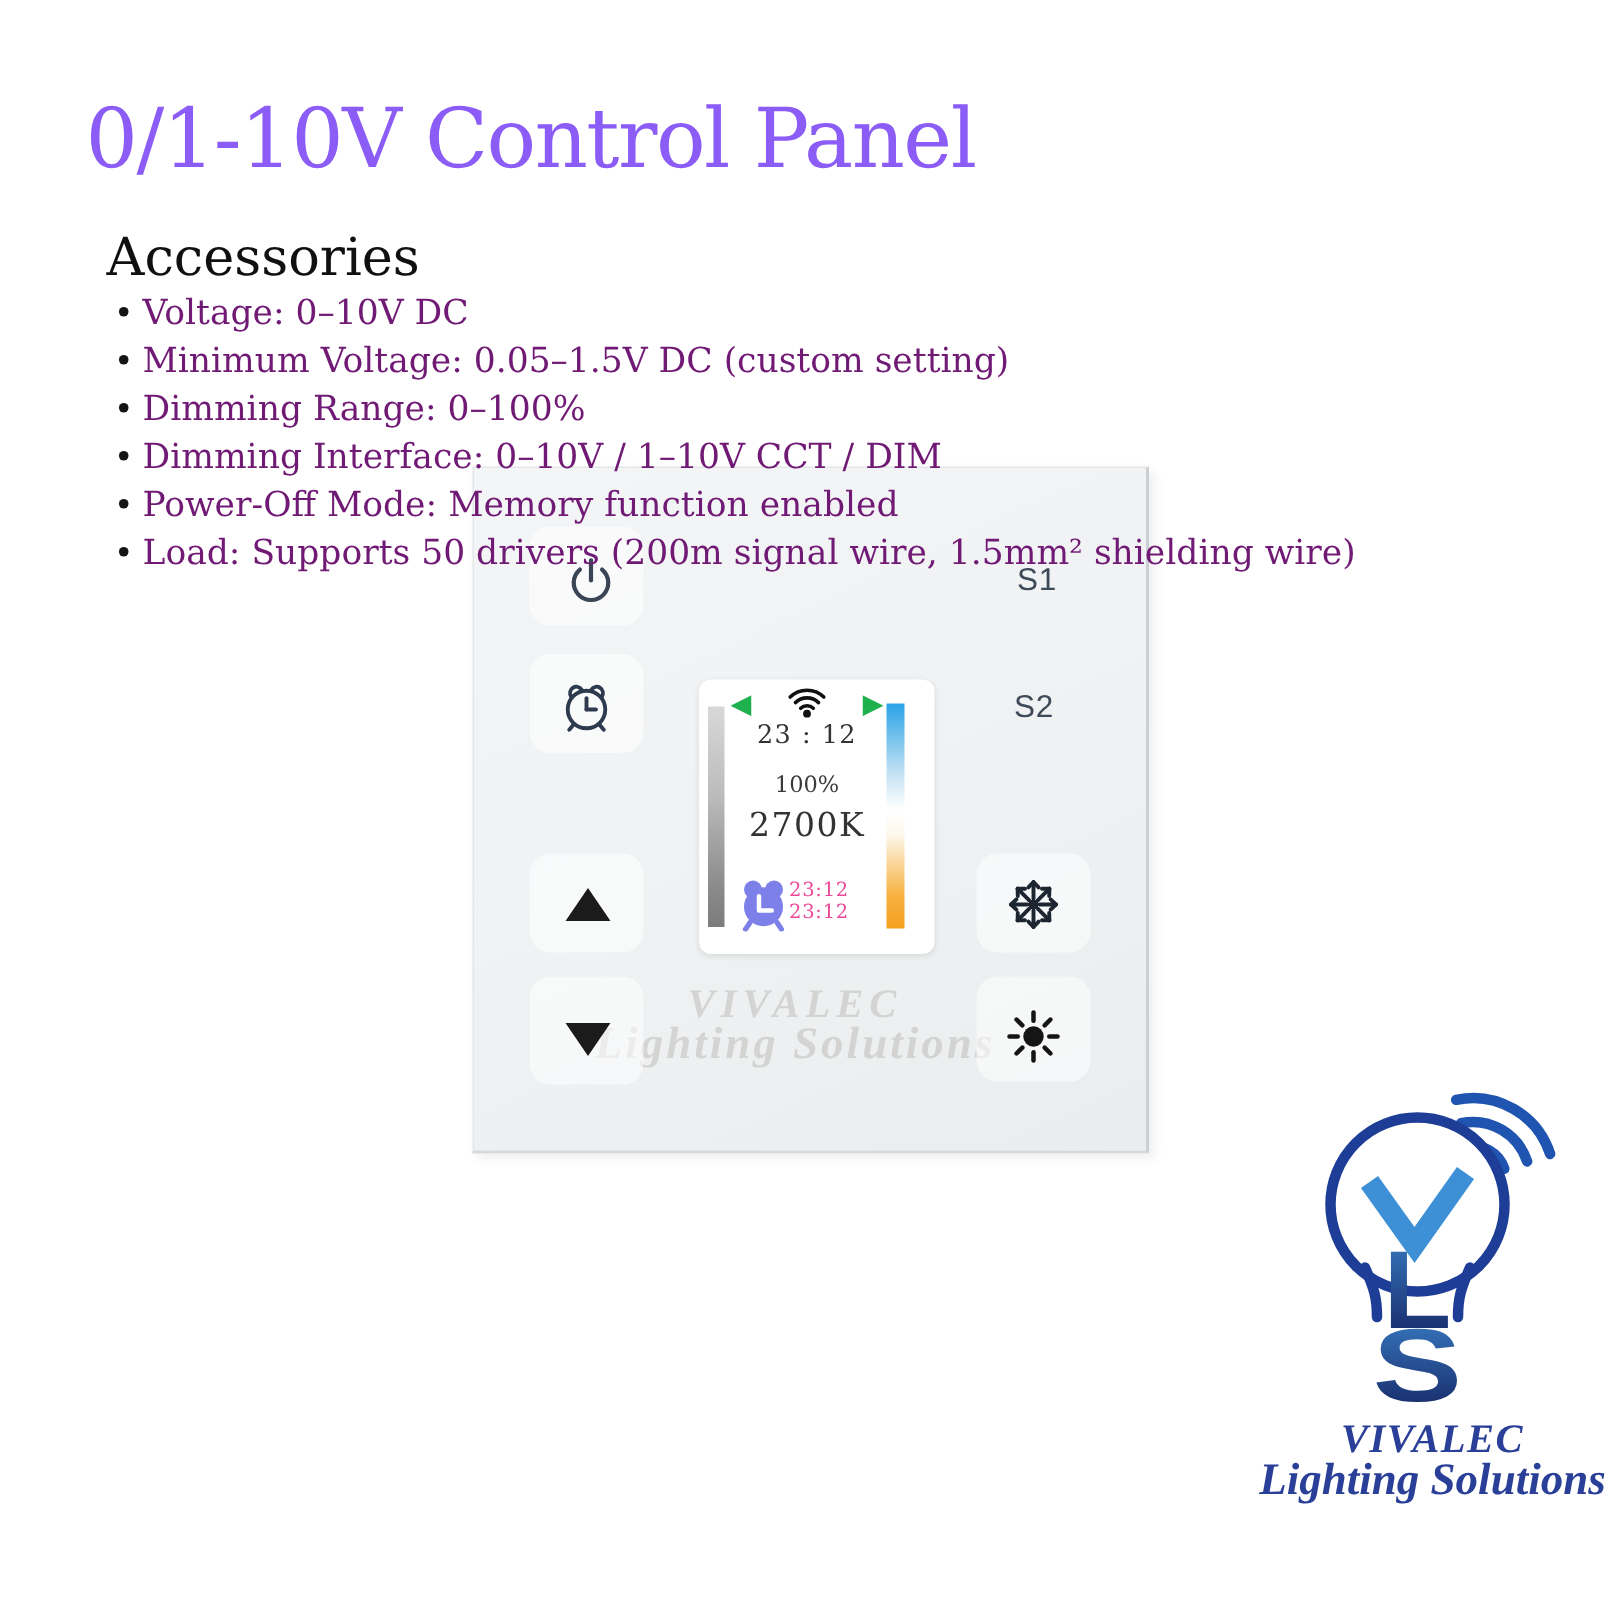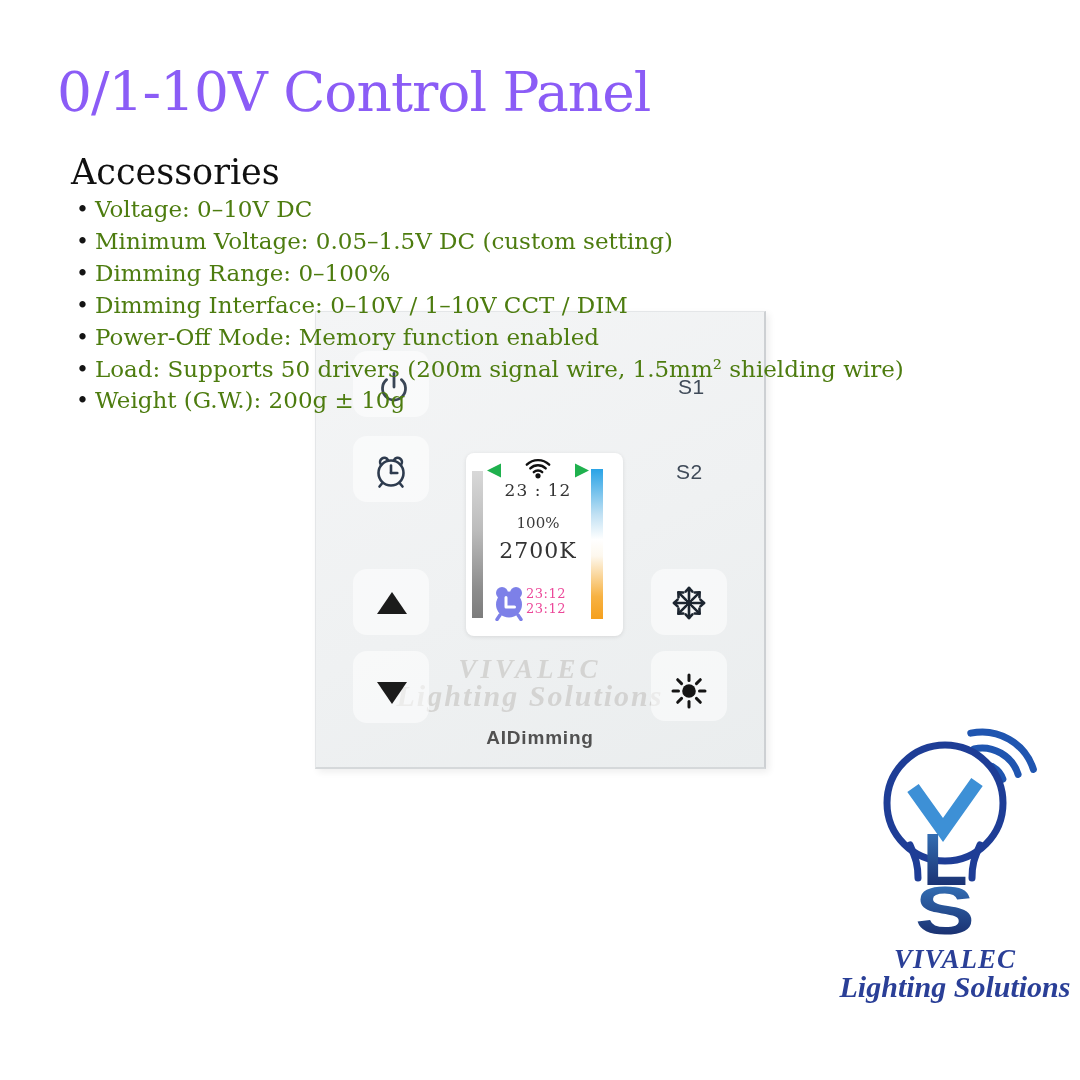--- a/index.html
+++ b/index.html
@@ -4,21 +4,21 @@
 <style>
   html,body{margin:0;padding:0;background:#fff;}
   .canvas{position:relative;width:1080px;height:1080px;background:#ffffff;overflow:hidden;
           font-family:"DejaVu Serif",serif;color:#111;}
 
   
   .title{position:absolute;left:57px;top:64px;font-size:55px;line-height:1.05;
          letter-spacing:-1px;color:#8b5cf6;z-index:3;}
   .subtitle{position:absolute;left:60px;top:141px;font-size:35px;color:#101010;z-index:3;}
   .spec-list{position:absolute;left:95px;top:194px;margin:0;padding:0;list-style:none;z-index:3;}
-  .spec-list li{position:relative;font-size:23px;line-height:31.9px;white-space:nowrap;color:#4d7c0f;}
+  .spec-list li{position:relative;font-size:23px;line-height:31.9px;white-space:nowrap;color:#701a75;}
   .spec-list li::before{content:"•";position:absolute;left:-19px;top:0;font-size:22px;color:#141414;}
 
   
   .panel{position:absolute;left:315px;top:311px;width:448px;height:455px;z-index:1;
          background:linear-gradient(155deg,#f4f5f6 0%,#eff1f2 55%,#eaedee 100%);
          border:1px solid #e4e6e8;border-right:2px solid #cdd0d3;border-bottom:2px solid #d5d8da;
          box-shadow:3px 3px 7px rgba(0,0,0,0.07);}
   .key-bg{position:absolute;background:rgba(255,255,255,0.55);border-radius:14px;}
   .panel .s-label{position:absolute;font-family:"Liberation Sans",sans-serif;font-size:21px;
                   color:#3f4a58;letter-spacing:0.5px;}
@@ -165,34 +165,32 @@
       <use href="#ray" transform="rotate(45 20 20)"></use>
       <use href="#ray" transform="rotate(90 20 20)"></use>
       <use href="#ray" transform="rotate(135 20 20)"></use>
       <use href="#ray" transform="rotate(180 20 20)"></use>
       <use href="#ray" transform="rotate(225 20 20)"></use>
       <use href="#ray" transform="rotate(270 20 20)"></use>
       <use href="#ray" transform="rotate(315 20 20)"></use>
       <circle cx="20" cy="20" r="6.8" fill="#151515"></circle>
     </svg>
 
-    <div class="brand">AIDimming</div>
   </div>
 
   <h1 class="title" style="margin:0;font-weight:normal;">0/1-10V Control Panel</h1>
   <h2 class="subtitle" style="margin:11px;font-weight:normal;">Accessories</h2>
 
   <ul class="spec-list">
     <li>Voltage: 0–10V DC</li>
     <li>Minimum Voltage: 0.05–1.5V DC (custom setting)</li>
     <li>Dimming Range: 0–100%</li>
     <li>Dimming Interface: 0–10V / 1–10V CCT / DIM</li>
     <li>Power-Off Mode: Memory function enabled</li>
     <li>Load: Supports 50 drivers (200m signal wire, 1.5mm² shielding wire)</li>
-    <li>Weight (G.W.): 200g ± 10g</li>
   </ul>
 
   <div class="logo">
     <svg width="190" height="215" viewBox="0 0 190 215">
       <defs>
         <linearGradient id="lsg" x1="0" y1="0" x2="0" y2="1">
           <stop offset="0%" stop-color="#3a7fc6"></stop>
           <stop offset="100%" stop-color="#13205f"></stop>
         </linearGradient>
       </defs>

